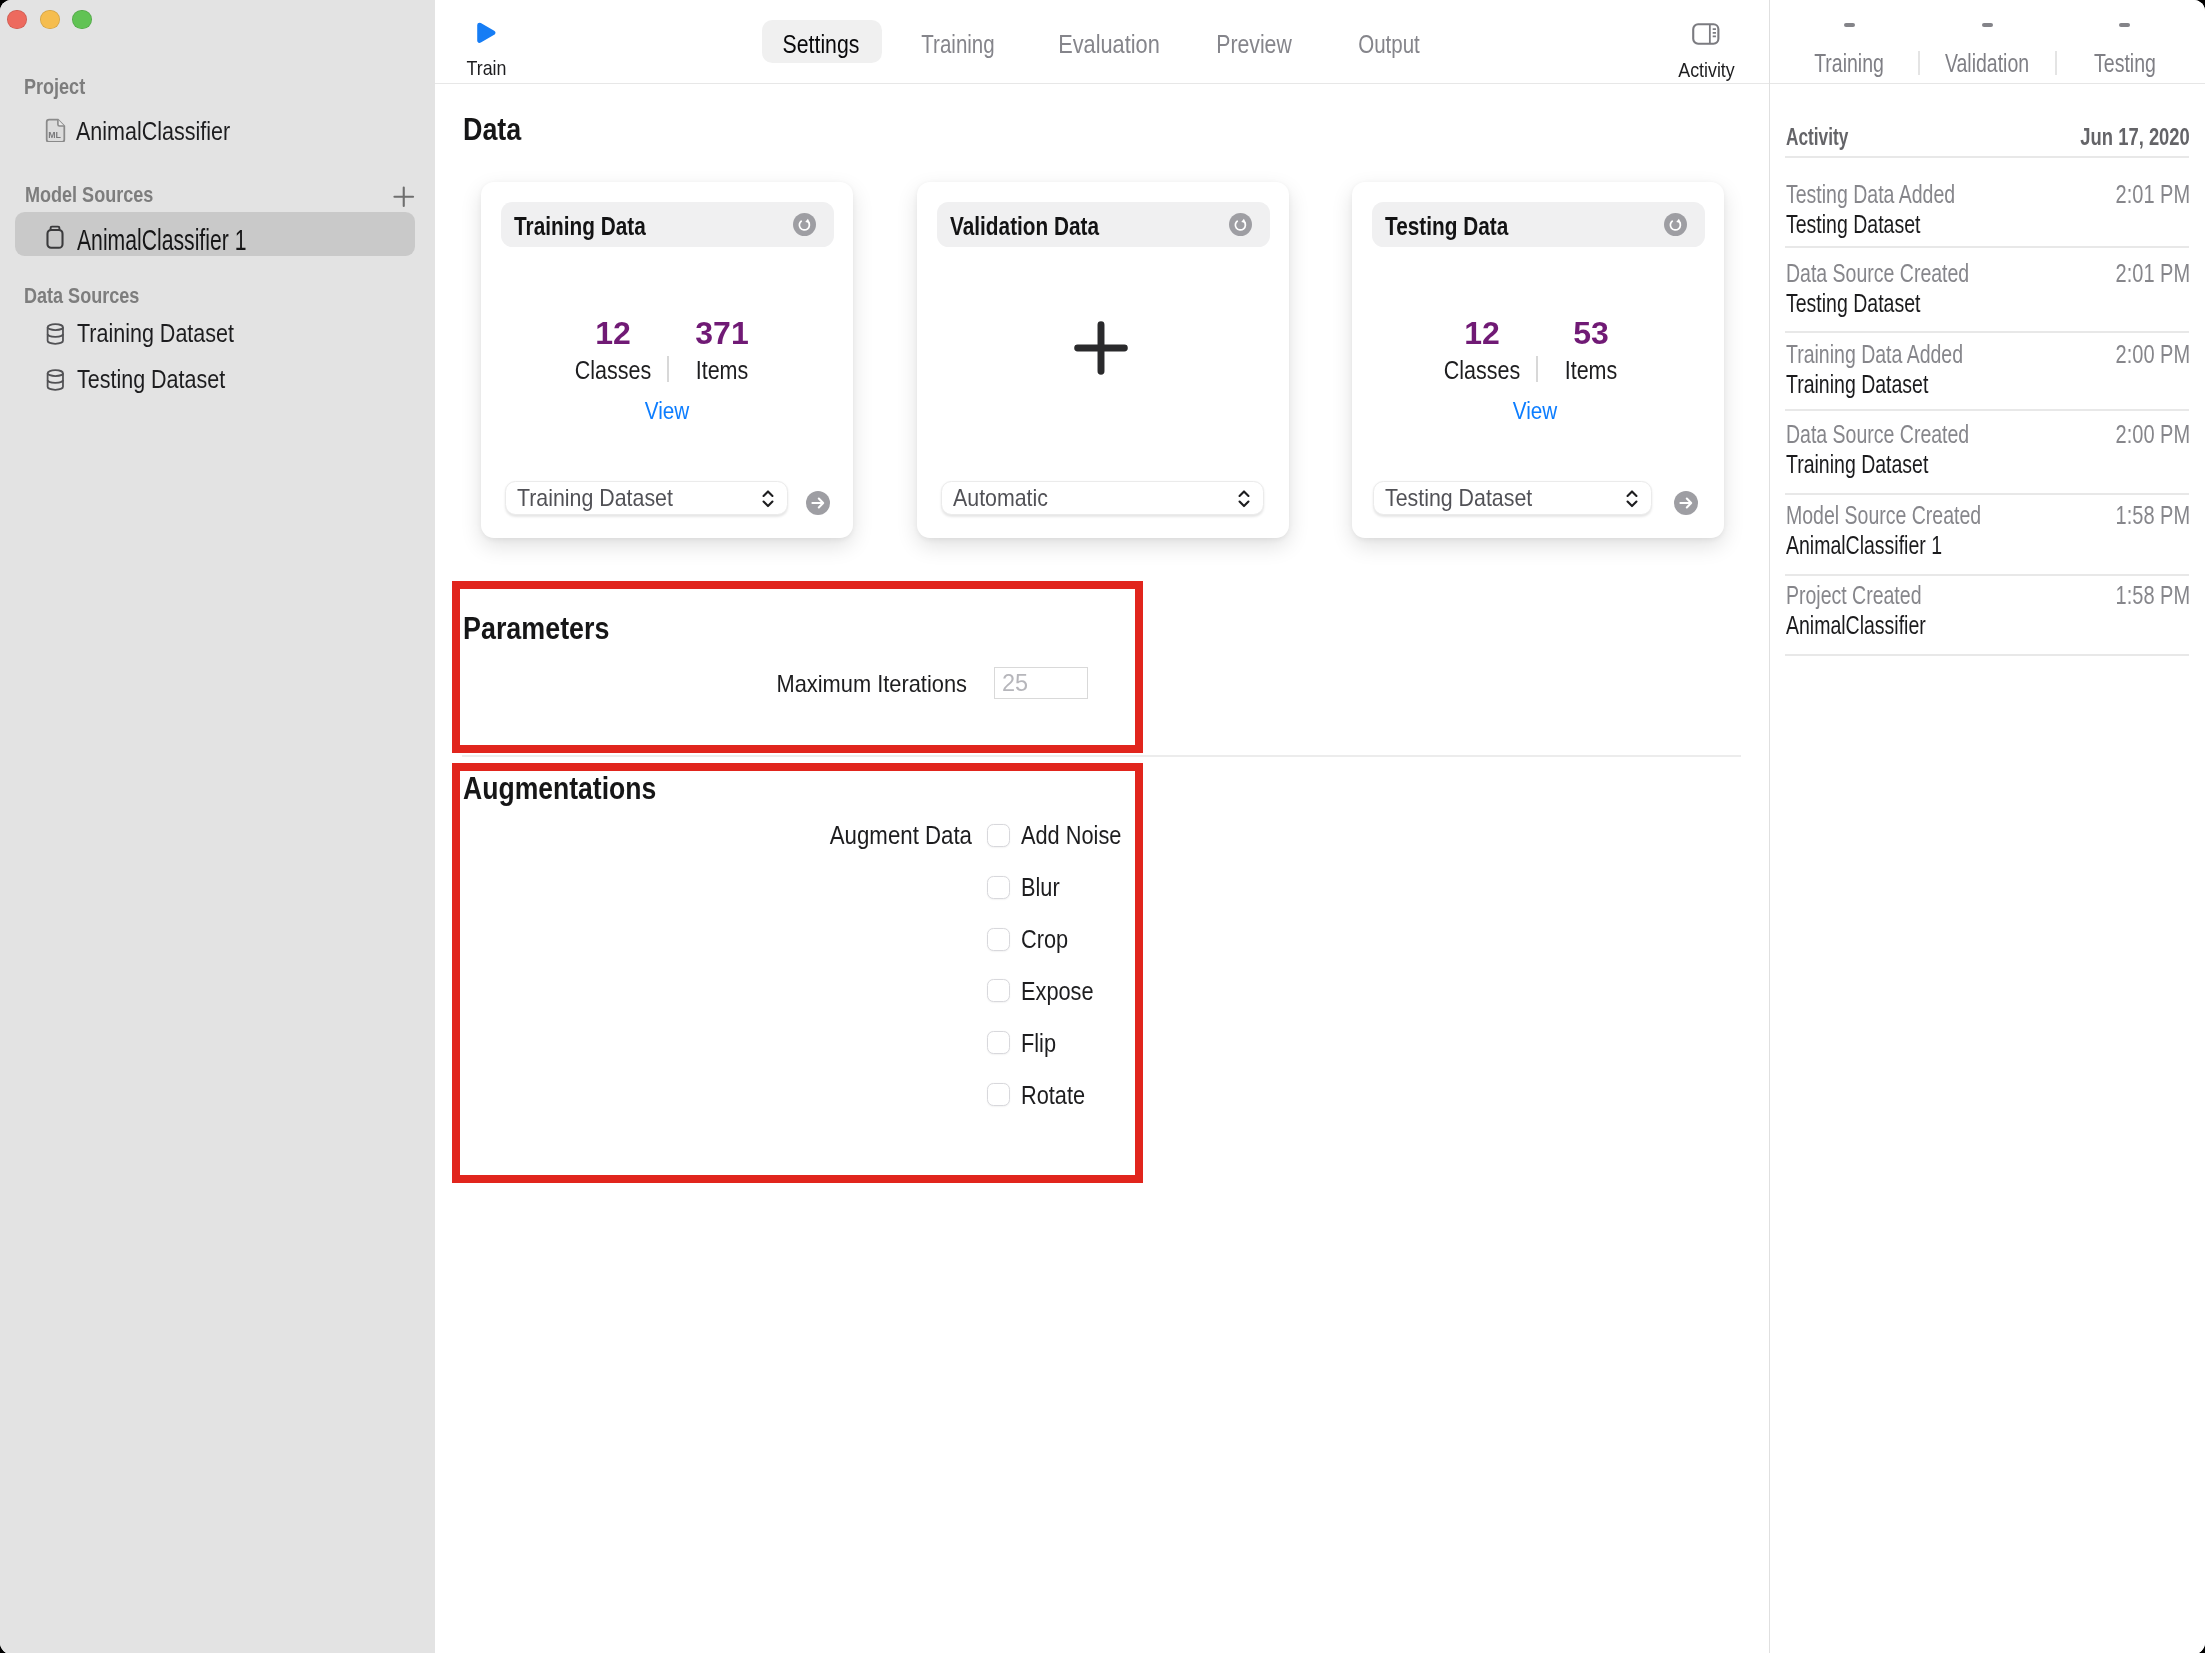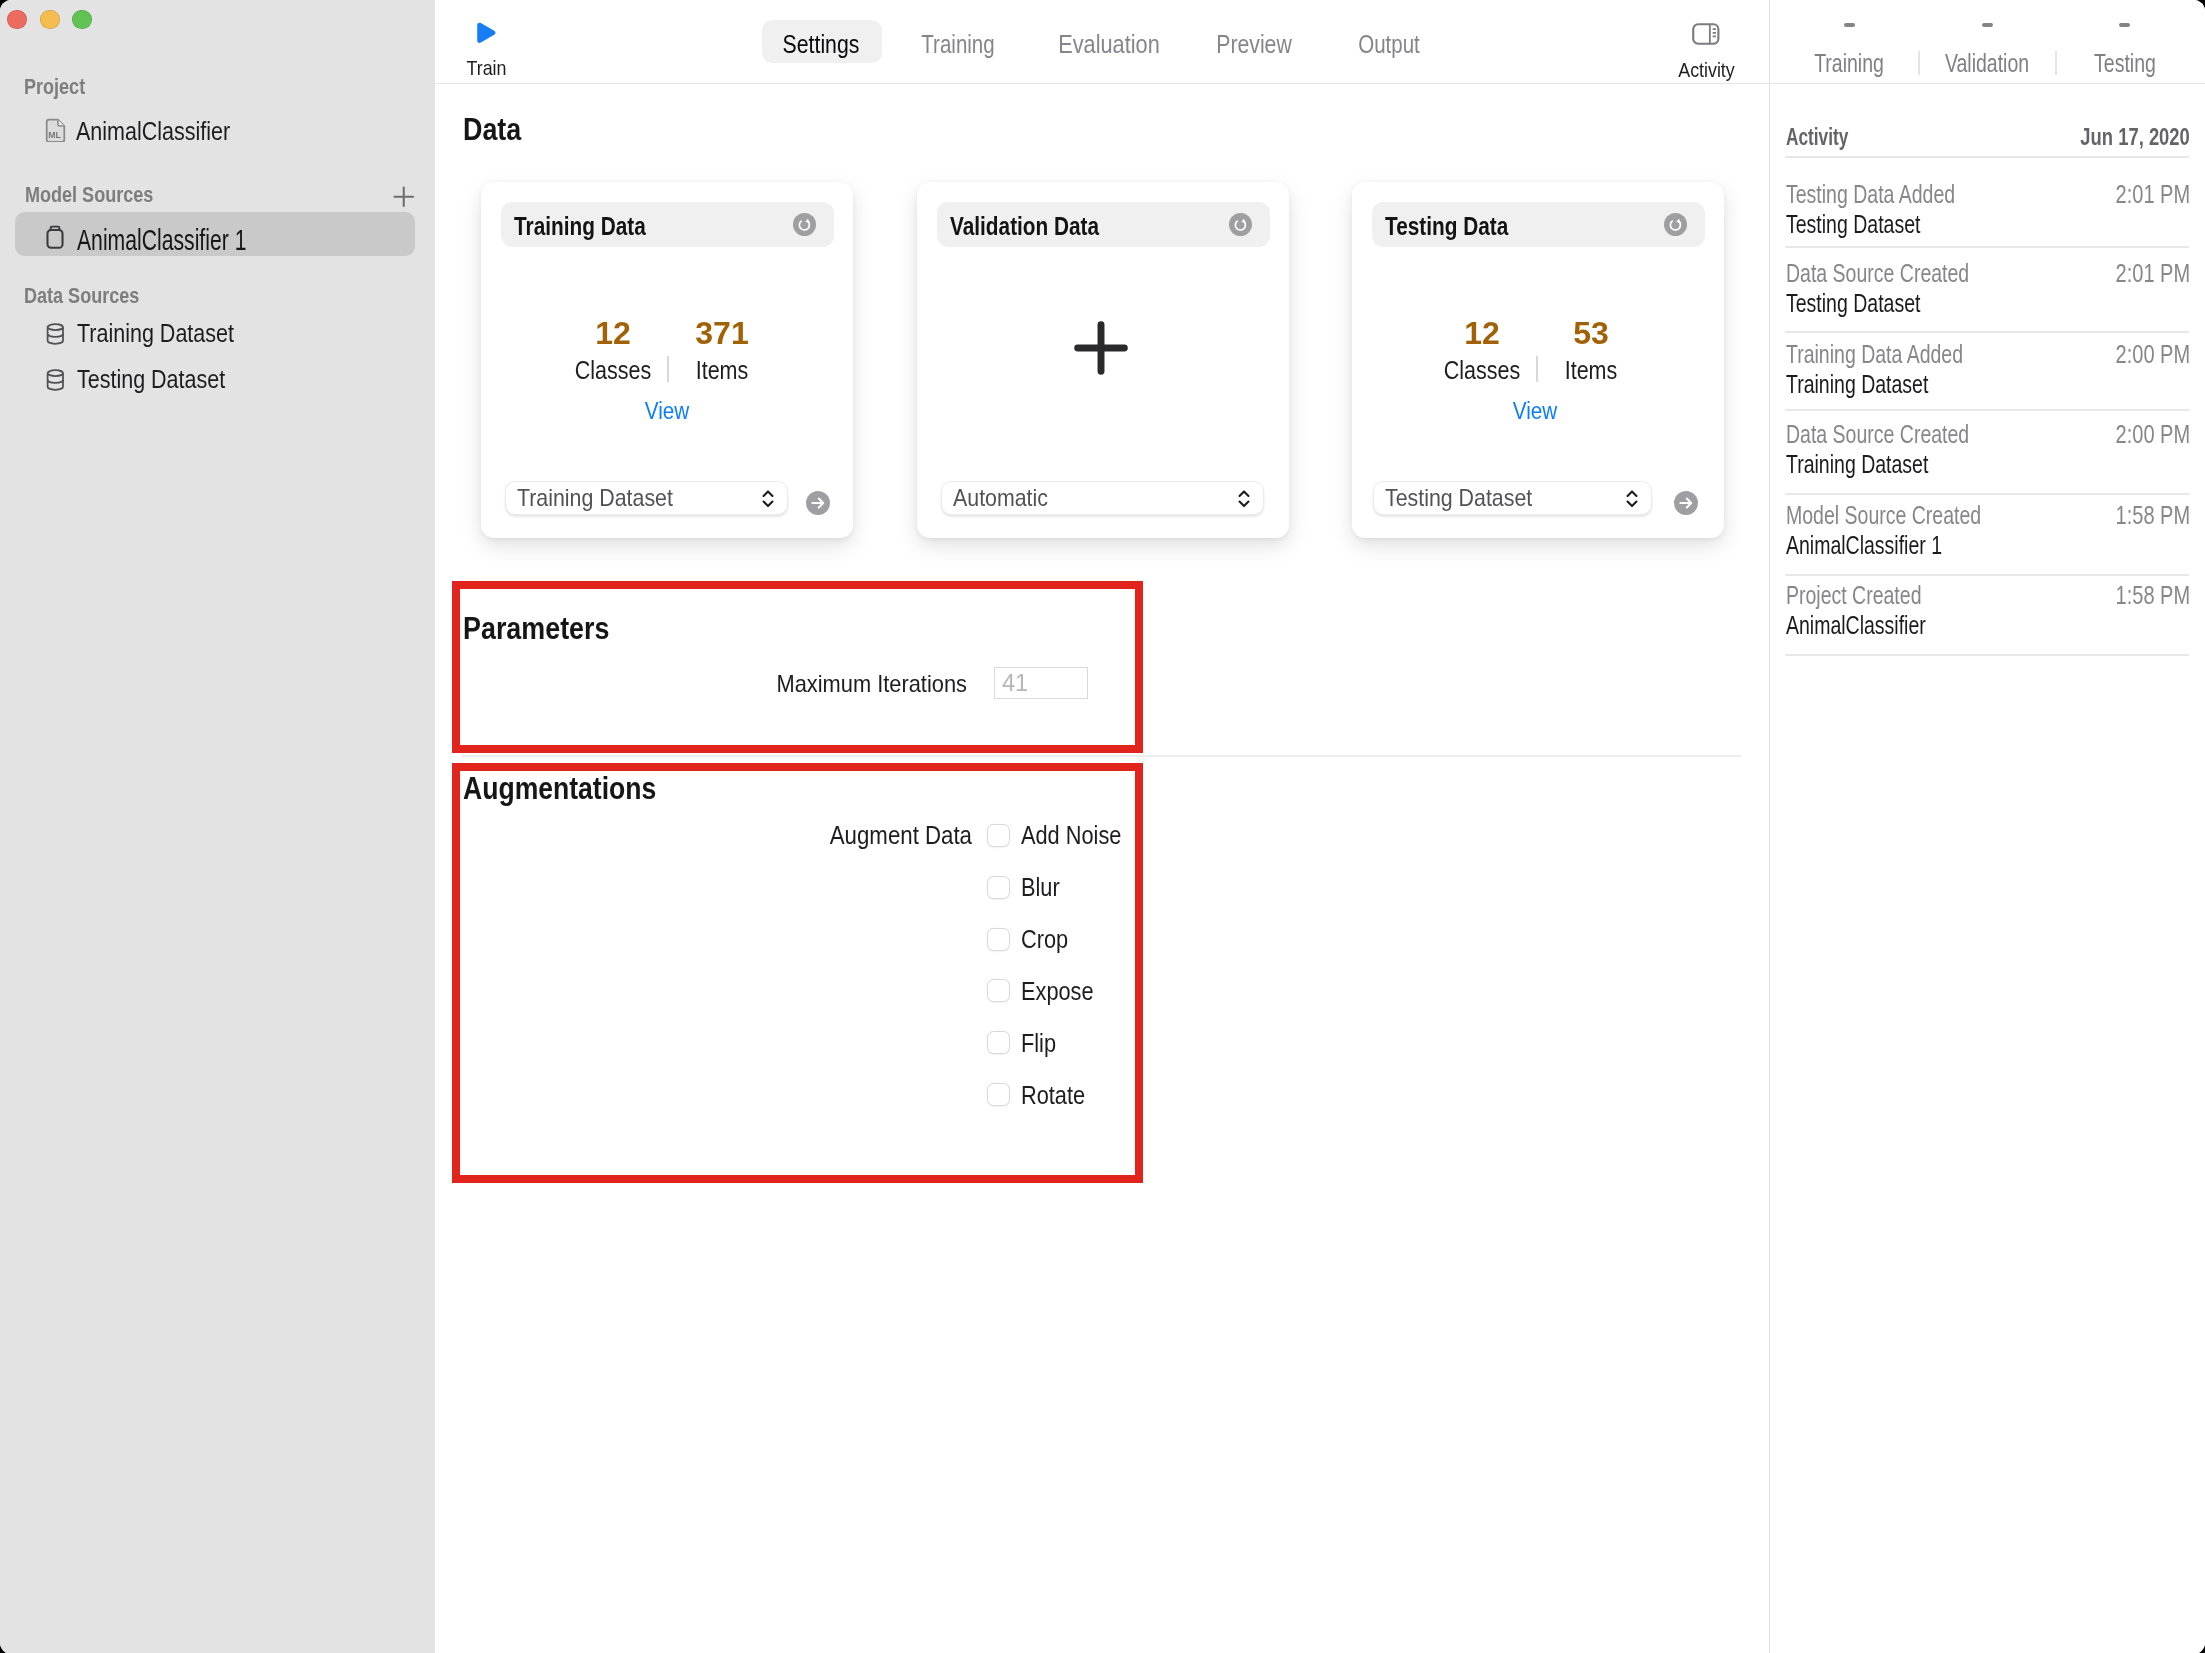--- a/index.html
+++ b/index.html
@@ -19,21 +19,21 @@
 #main { position:absolute; left:435px; top:0; width:1334px; height:1654px; background:#fff; }
 #toolbar { position:absolute; left:0; top:0; width:1334px; height:84px; border-bottom:1.6px solid #e7e7e7; }
 .tab { position:absolute; top:30px; width:178px; text-align:center; font-size:25px; color:#85858b; transform:scaleX(.82); transform-origin:50% 50%; }
 #settingsbtn { position:absolute; left:327px; top:19.5px; width:120px; height:43px; border-radius:10.5px; background:#f0f0f0; }
 
 .card { position:absolute; top:182px; width:372px; height:356px; background:#fff; border-radius:13px;
         box-shadow:0 1.6px 4.9px rgba(0,0,0,0.05), 0 8px 21px rgba(0,0,0,0.12); }
 .chead { position:absolute; left:19.5px; top:19.5px; right:19.5px; height:45px; border-radius:11.4px; background:#f0f0f1; }
 .ctitle { position:absolute; left:33px; top:29px; font-size:26px; font-weight:bold; color:#131314; transform:scaleX(.8); transform-origin:0 50%; }
 .refresh { position:absolute; left:312px; top:31px; width:23px; height:23px; }
-.num { position:absolute; top:133px; width:162px; text-align:center; font-size:32px; font-weight:bold; color:#a16207; }
+.num { position:absolute; top:133px; width:162px; text-align:center; font-size:32px; font-weight:bold; color:#701a75; }
 .numlab { position:absolute; top:174px; width:162px; text-align:center; font-size:25px; color:#1d1d1f; transform:scaleX(.86); transform-origin:50% 50%; }
 .vdiv { position:absolute; top:174px; width:1.6px; height:26px; background:#d8d8d8; }
 .view { position:absolute; top:216px; width:162px; text-align:center; font-size:23px; color:#0c7dff; transform:scaleX(.9); transform-origin:50% 50%; }
 .dropdown { position:absolute; top:299px; height:34px; border-radius:10.5px; background:#fff; border:1.6px solid #ebebeb;
             box-shadow:0 1.6px 2.4px rgba(0,0,0,0.10); }
 .ddtext { position:absolute; left:11.4px; top:2.4px; font-size:24px; color:#515156; transform:scaleX(.89); transform-origin:0 50%; }
 .gobtn { position:absolute; top:309px; width:24px; height:24px; }
 
 .redbox { position:absolute; border:8px solid #e1251d; }
 .h2 { position:absolute; font-size:32px; font-weight:bold; color:#161617; transform:scaleX(.84); transform-origin:0 50%; }
@@ -197,21 +197,21 @@
       <svg class="gobtn" style="left:322px;" viewBox="0 0 30 30">
         <circle cx="15" cy="15" r="15" fill="#9e9ea3"></circle>
         <path d="M8 15 h13 M16 9.5 L21.5 15 L16 20.5" fill="none" stroke="#fff" stroke-width="2.6" stroke-linecap="round" stroke-linejoin="round"></path>
       </svg>
     </div>
 
     <div class="redbox" style="left:17px; top:581px; width:691px; height:172px;"></div>
     <div class="t h2" style="left:28px; top:610px;">Parameters</div>
     <div class="t sxr" style="left:256px; top:670px; width:276px; text-align:right; font-size:24px; color:#1d1d1f; transform:scaleX(.91);">Maximum Iterations</div>
     <div class="t" style="left:559px; top:667px; width:94px; height:32px; border:1.6px solid #d9d9d9;"></div>
-    <div class="t" style="left:567px; top:670px; font-size:23.5px; color:#b6b6bb;">41</div>
+    <div class="t" style="left:567px; top:670px; font-size:23.5px; color:#b6b6bb;">25</div>
 
     <div class="t" style="left:27px; top:755px; width:1279px; height:1.6px; background:#ececec;"></div>
 
     <div class="redbox" style="left:17px; top:763px; width:691px; height:420px;"></div>
     <div class="t h2" style="left:28px; top:770px; transform:scaleX(.83);">Augmentations</div>
     <div class="t sxr" style="left:294px; top:821px; width:243px; text-align:right; font-size:25px; color:#1d1d1f; transform:scaleX(.89);">Augment Data</div>
 
     <div class="checkbox" style="top:824px;"></div>
       <div class="cblab" style="top:821px;">Add Noise</div>
     <div class="checkbox" style="top:876px;"></div>

